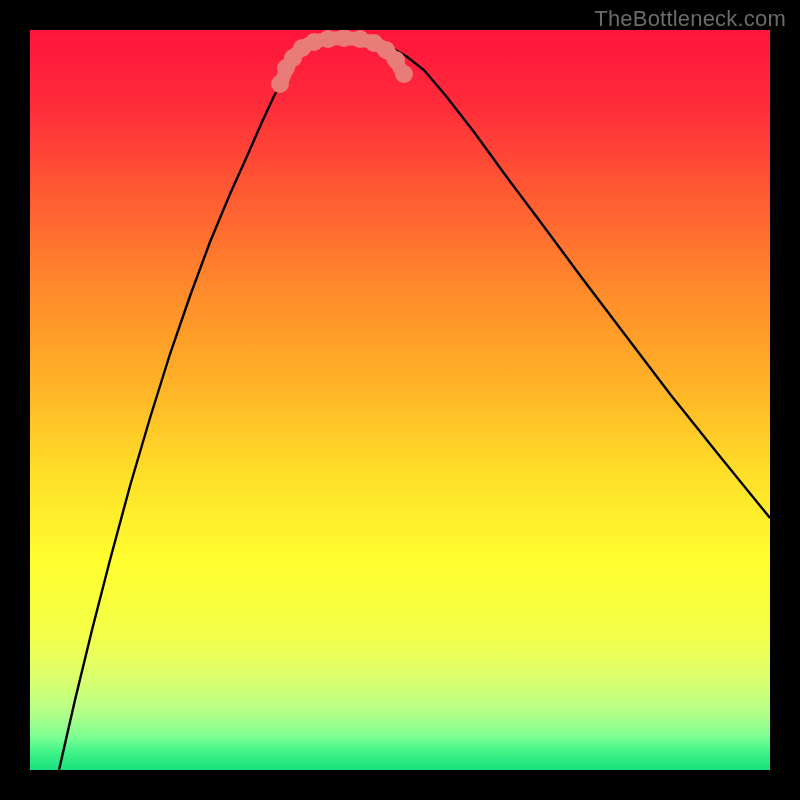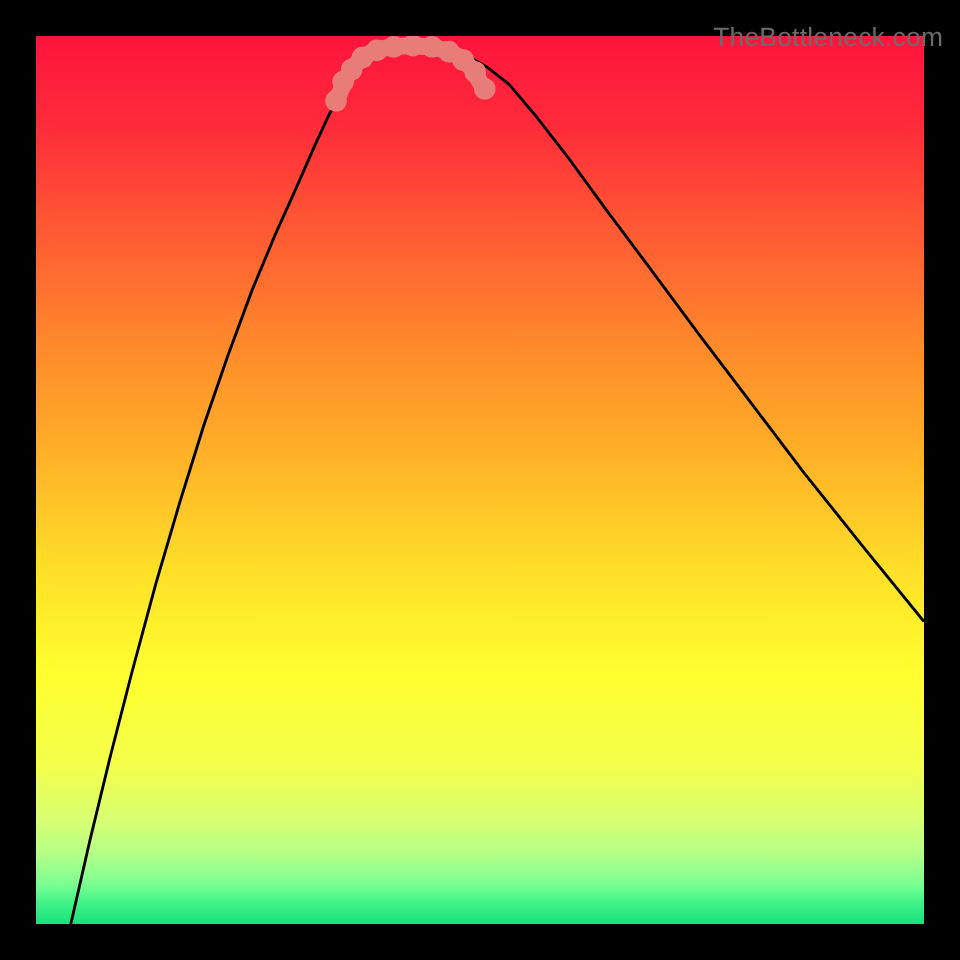--- a/index.html
+++ b/index.html
@@ -36,21 +36,21 @@
   }
   svg.curve {
     position: absolute;
     left: 0;
     top: 0;
     width: 100%;
     height: 100%;
   }
   .watermark {
     position: absolute;
-    top: 18px;
+    top: 6px;
     right: 14px;
     color: #6b6b6b;
     font-size: 22px;
     letter-spacing: 0.2px;
     font-weight: 500;
     user-select: none;
   }
 </style>
 </head>
 <body>

